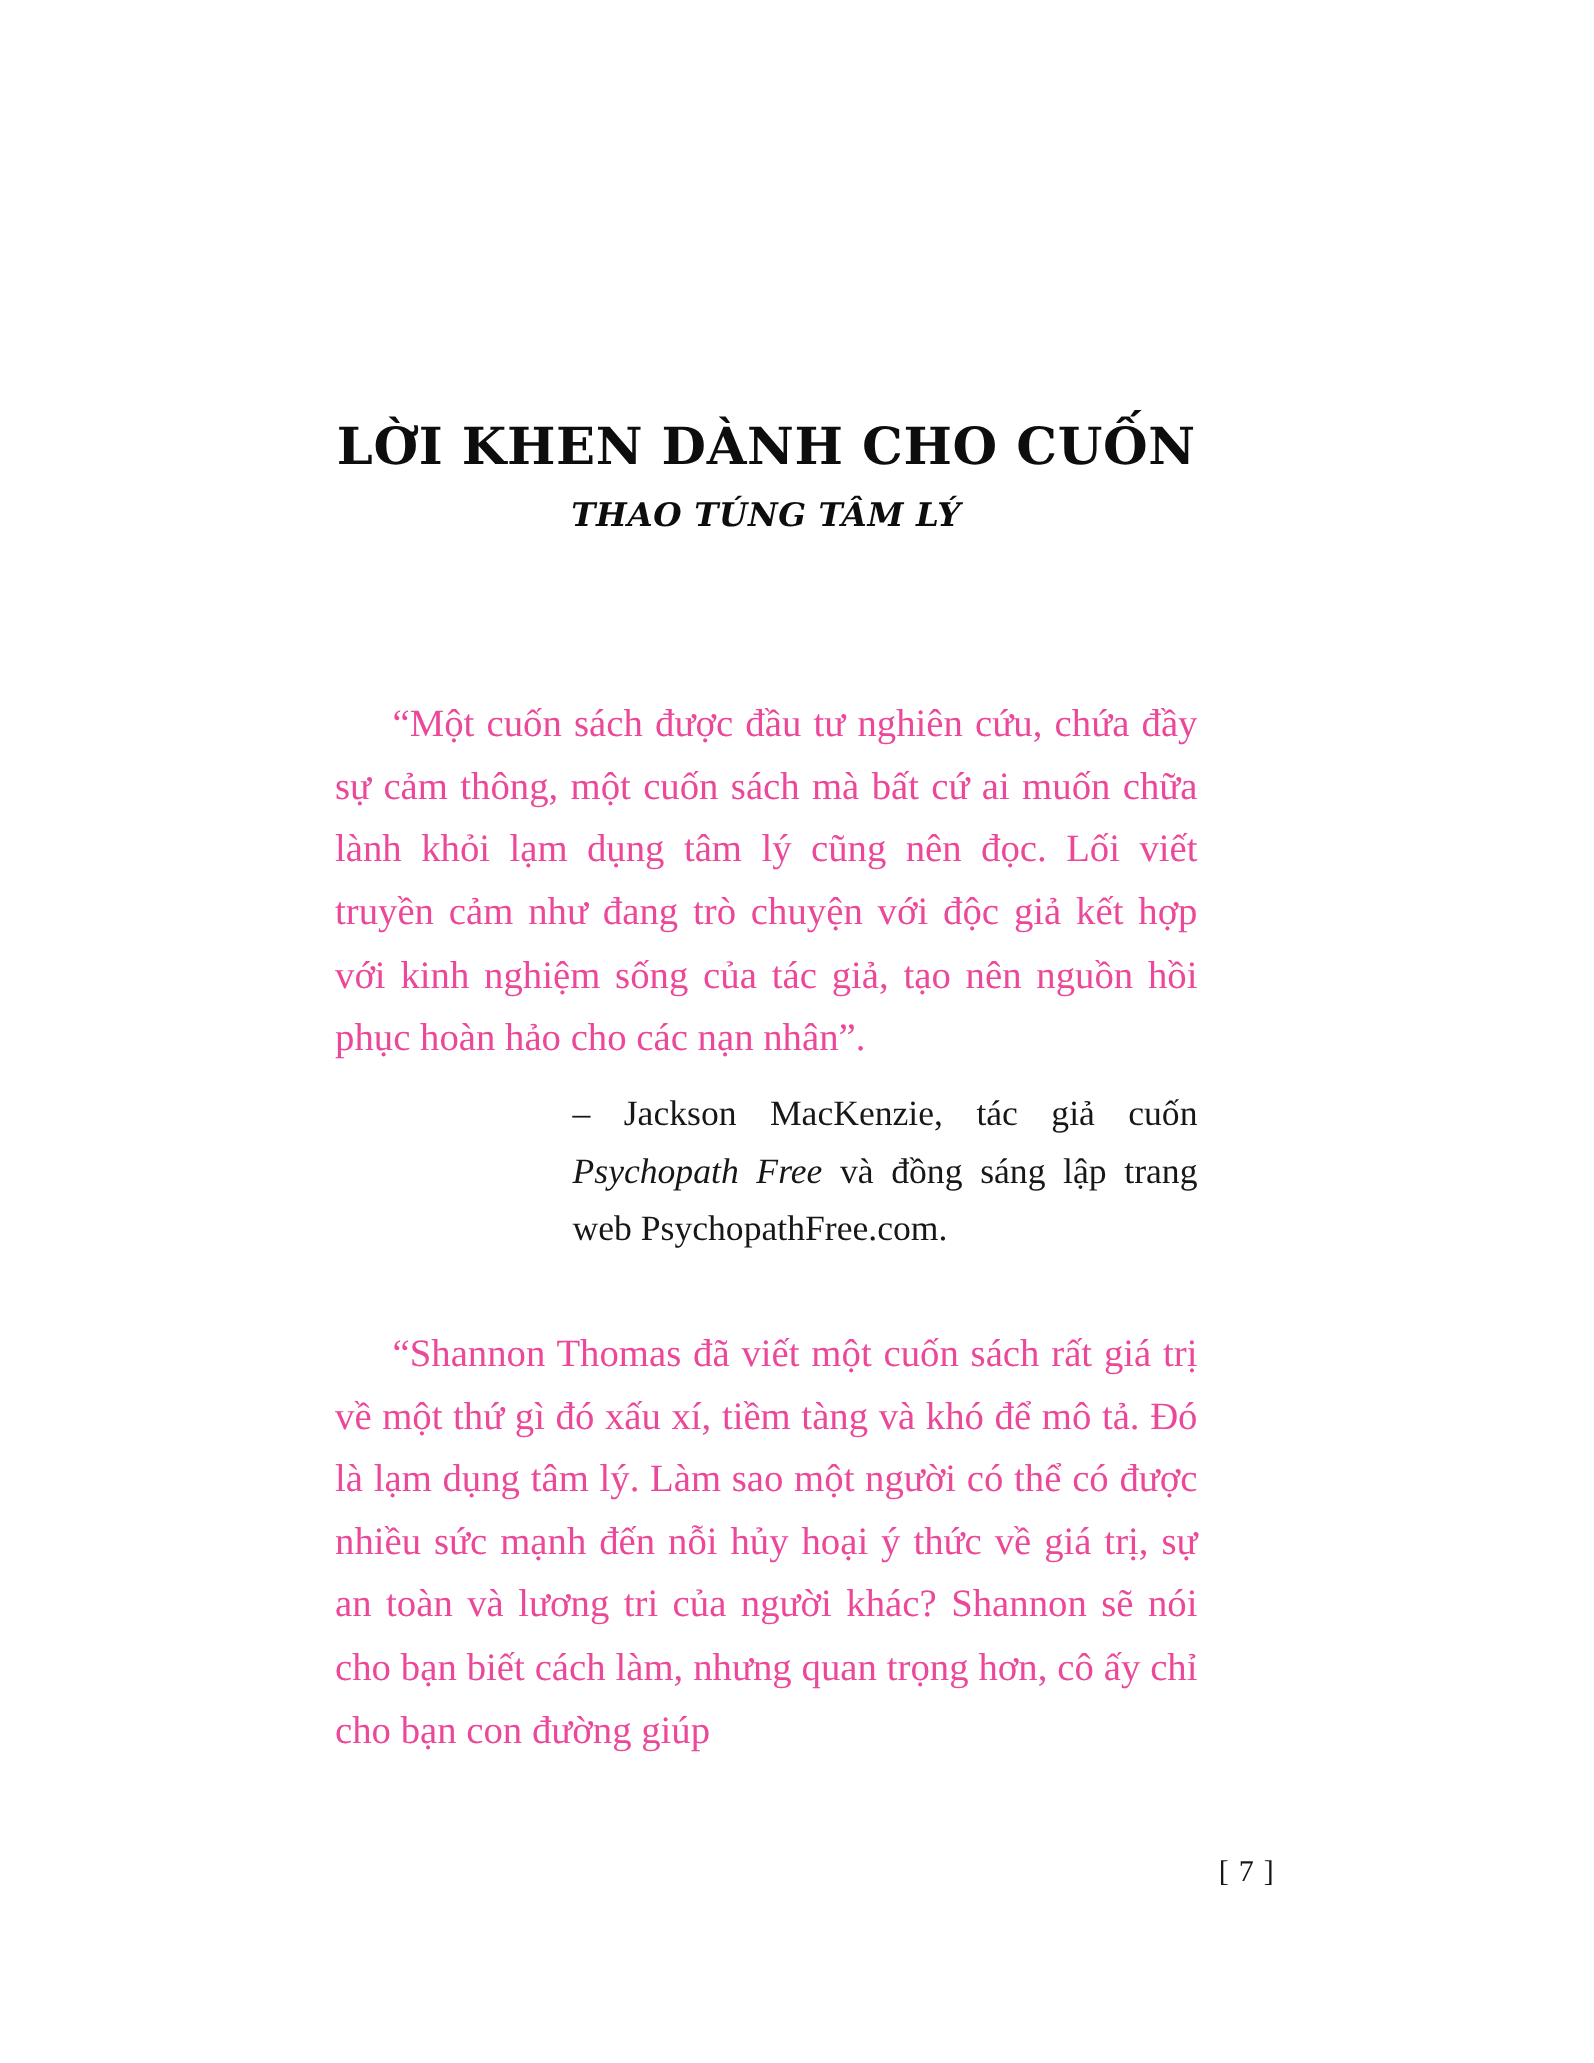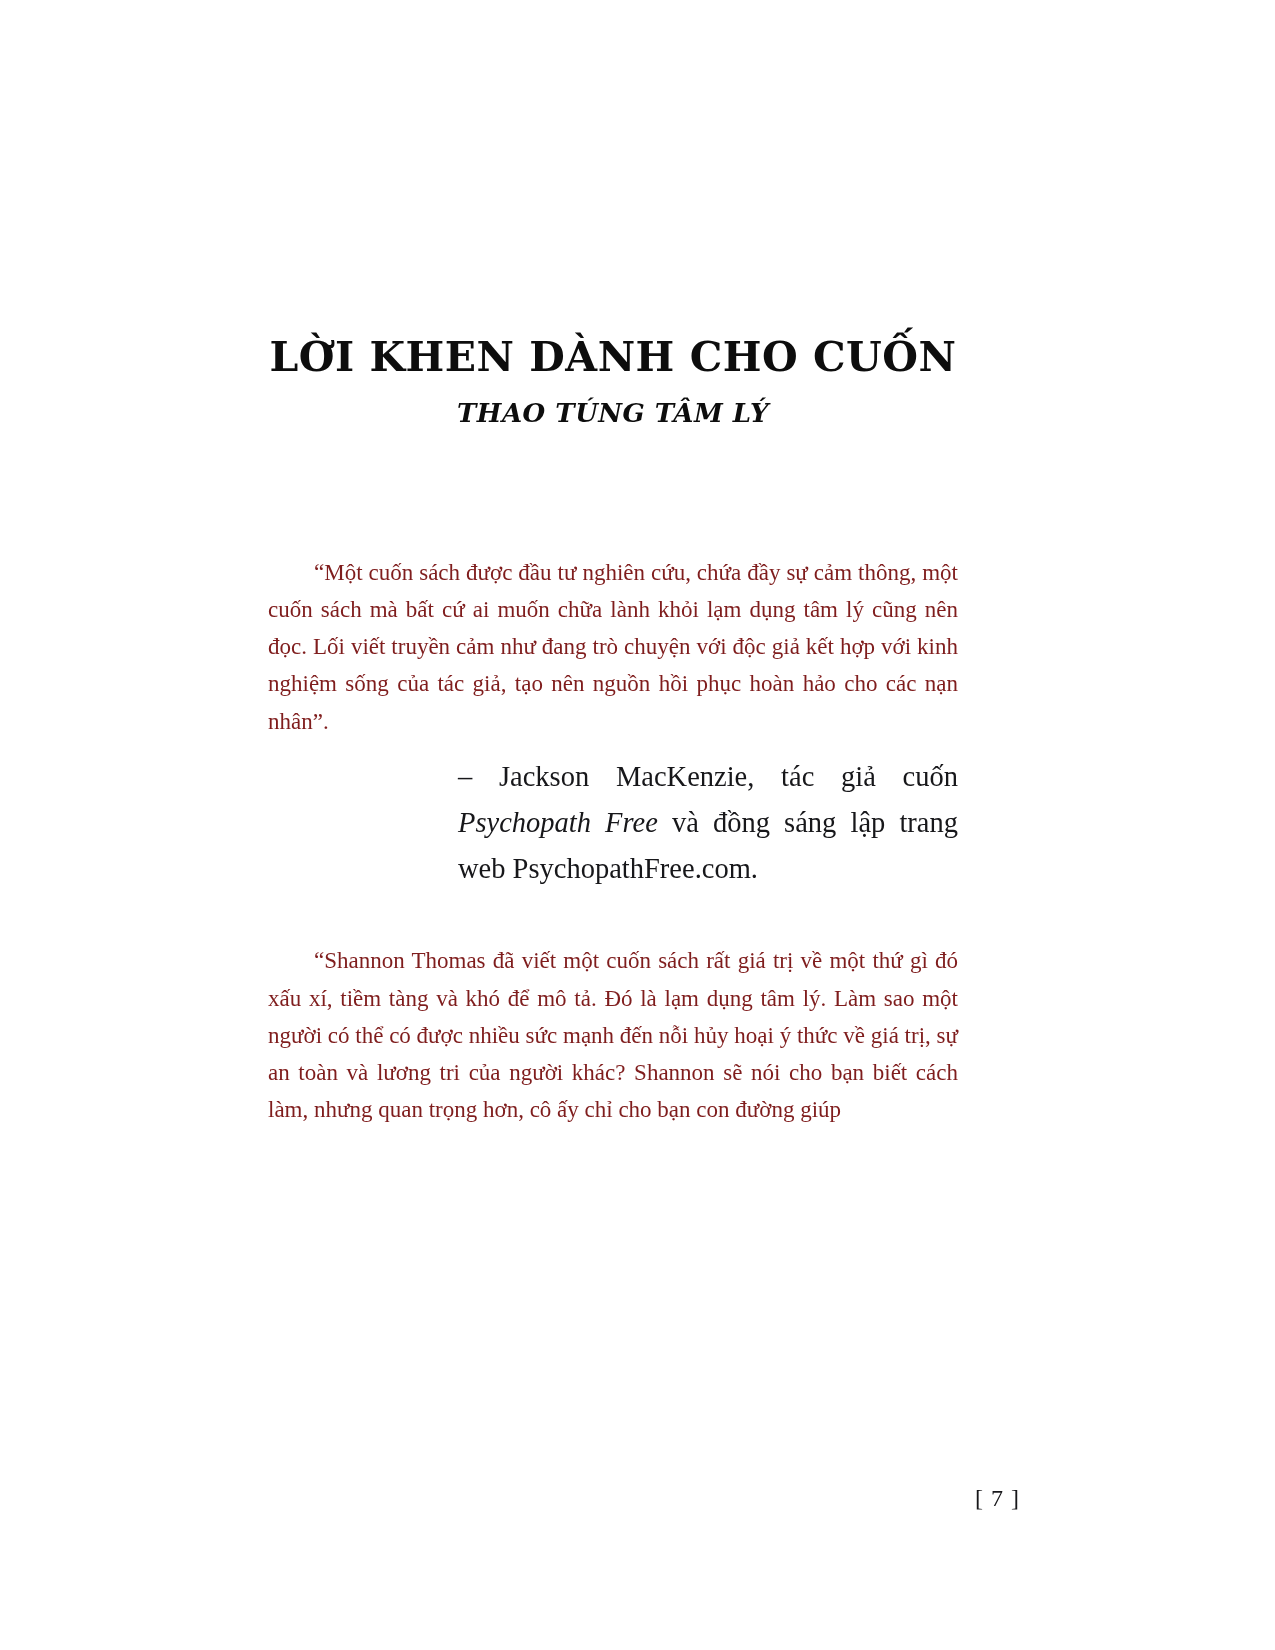--- a/index.html
+++ b/index.html
@@ -51,25 +51,25 @@
     line-height: 1.4;
     margin-top: 10px;
     color: #0d0d0d;
     white-space: nowrap;
   }
   .body-block {
     margin-top: 122px;
   }
   p.quote {
     margin: 0;
-    font-size: 23px;
+    font-size: 31px;
     line-height: 1.62;
     text-align: justify;
     text-indent: 46px;
-    color: #7f1d1d;
+    color: #ec4899;
     hyphens: none;
   }
   p.attribution {
     margin: 14px 0 0 0;
     font-size: 28.5px;
     line-height: 1.62;
     text-align: justify;
     color: #17171a;
     padding-left: 190px;
     text-indent: 0;

